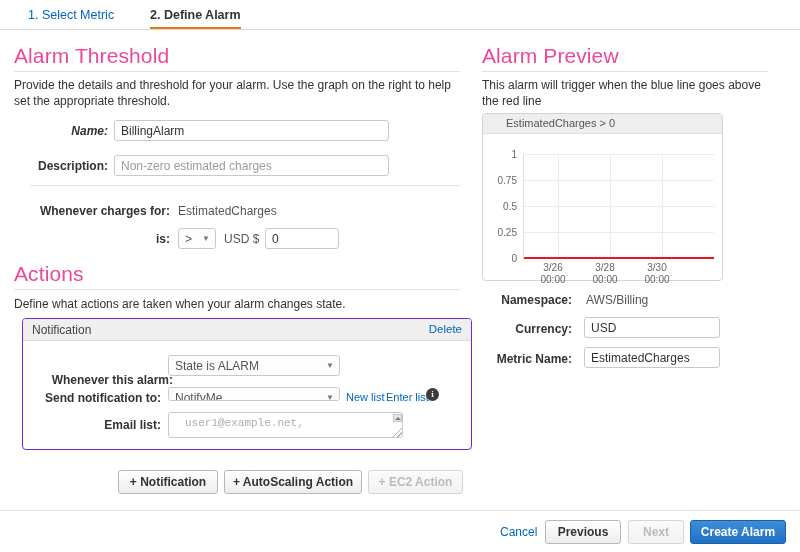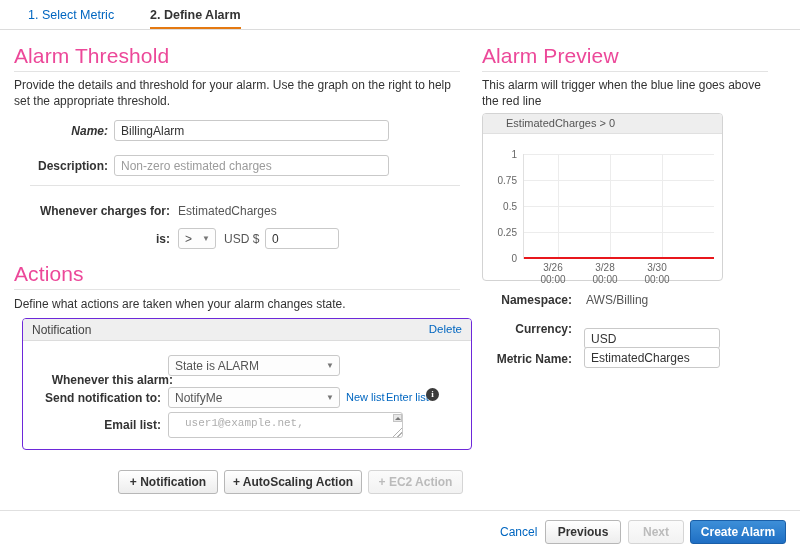--- a/index.html
+++ b/index.html
@@ -359,21 +359,21 @@
   </div>
 </div>
 
 <div class="lbl" style="left:22px; top:373px; width:139px;margin-left:12px;">Whenever this alarm:</div>
 <div class="sel" style="left:168px; top:355px; width:172px; height:21px;">
   <span>State is ALARM</span>
   <span class="caret">▼</span>
 </div>
 
 <div class="lbl" style="left:22px; top:391px; width:139px;">Send notification to:</div>
-<div class="sel" style="left:168px; top:387px; width:172px; height:21px;">
+<div class="sel" style="left:168px; top:387px; width:172px; height:14px;">
   <span>NotifyMe</span>
   <span class="caret">▼</span>
 </div>
 <div class="link" style="left:346px; top:391px;">New list</div>
 <div class="link" style="left:386px; top:391px;">Enter list</div>
 <div class="infoicon" style="left:426px; top:388px;">i</div>
 
 <div class="lbl" style="left:22px; top:418px; width:139px;">Email list:</div>
 <textarea class="ta" style="left: 168px; top: 412px; width: 235px; height: 26px; padding-left: 16px;" placeholder="user1@example.net,"></textarea>
 <div class="ta-spin" style="left:393px; top:414px;"></div>
@@ -424,21 +424,21 @@
   <div class="xtick" style="left:152px; top:148px; width:44px;">
     <div>3/30</div>
     <div>00:00</div>
   </div>
 </div>
 
 <div class="lbl" style="left:482px; top:293px; width:90px;">Namespace:</div>
 <div class="val" style="left:586px; top:293px;">AWS/Billing</div>
 
 <div class="lbl" style="left:482px; top:322px; width:90px;">Currency:</div>
-<input class="inp" style="left: 584px; top: 317px; width: 136px; height: 21px; margin-top: 11px;" value="USD">
+<input class="inp" style="left: 584px; top: 317px; width: 136px; height: 21px;" value="USD">
 
 <div class="lbl" style="left:482px; top:352px; width:90px;">Metric Name:</div>
 <input class="inp" style="left: 584px; top: 347px; width: 136px; height: 21px;" value="EstimatedCharges">
 
 <div class="footrule" style="top:510px;"></div>
 <div class="cancel" style="left:500px; top:525px;">Cancel</div>
 <button class="btn" style="left:545px; top:520px; width:76px; height:24px;">Previous</button>
 <button class="btn disabled" style="left:628px; top:520px; width:56px; height:24px;">Next</button>
 <button class="btn primary" style="left:690px; top:520px; width:96px; height:24px;">Create Alarm</button>
 

